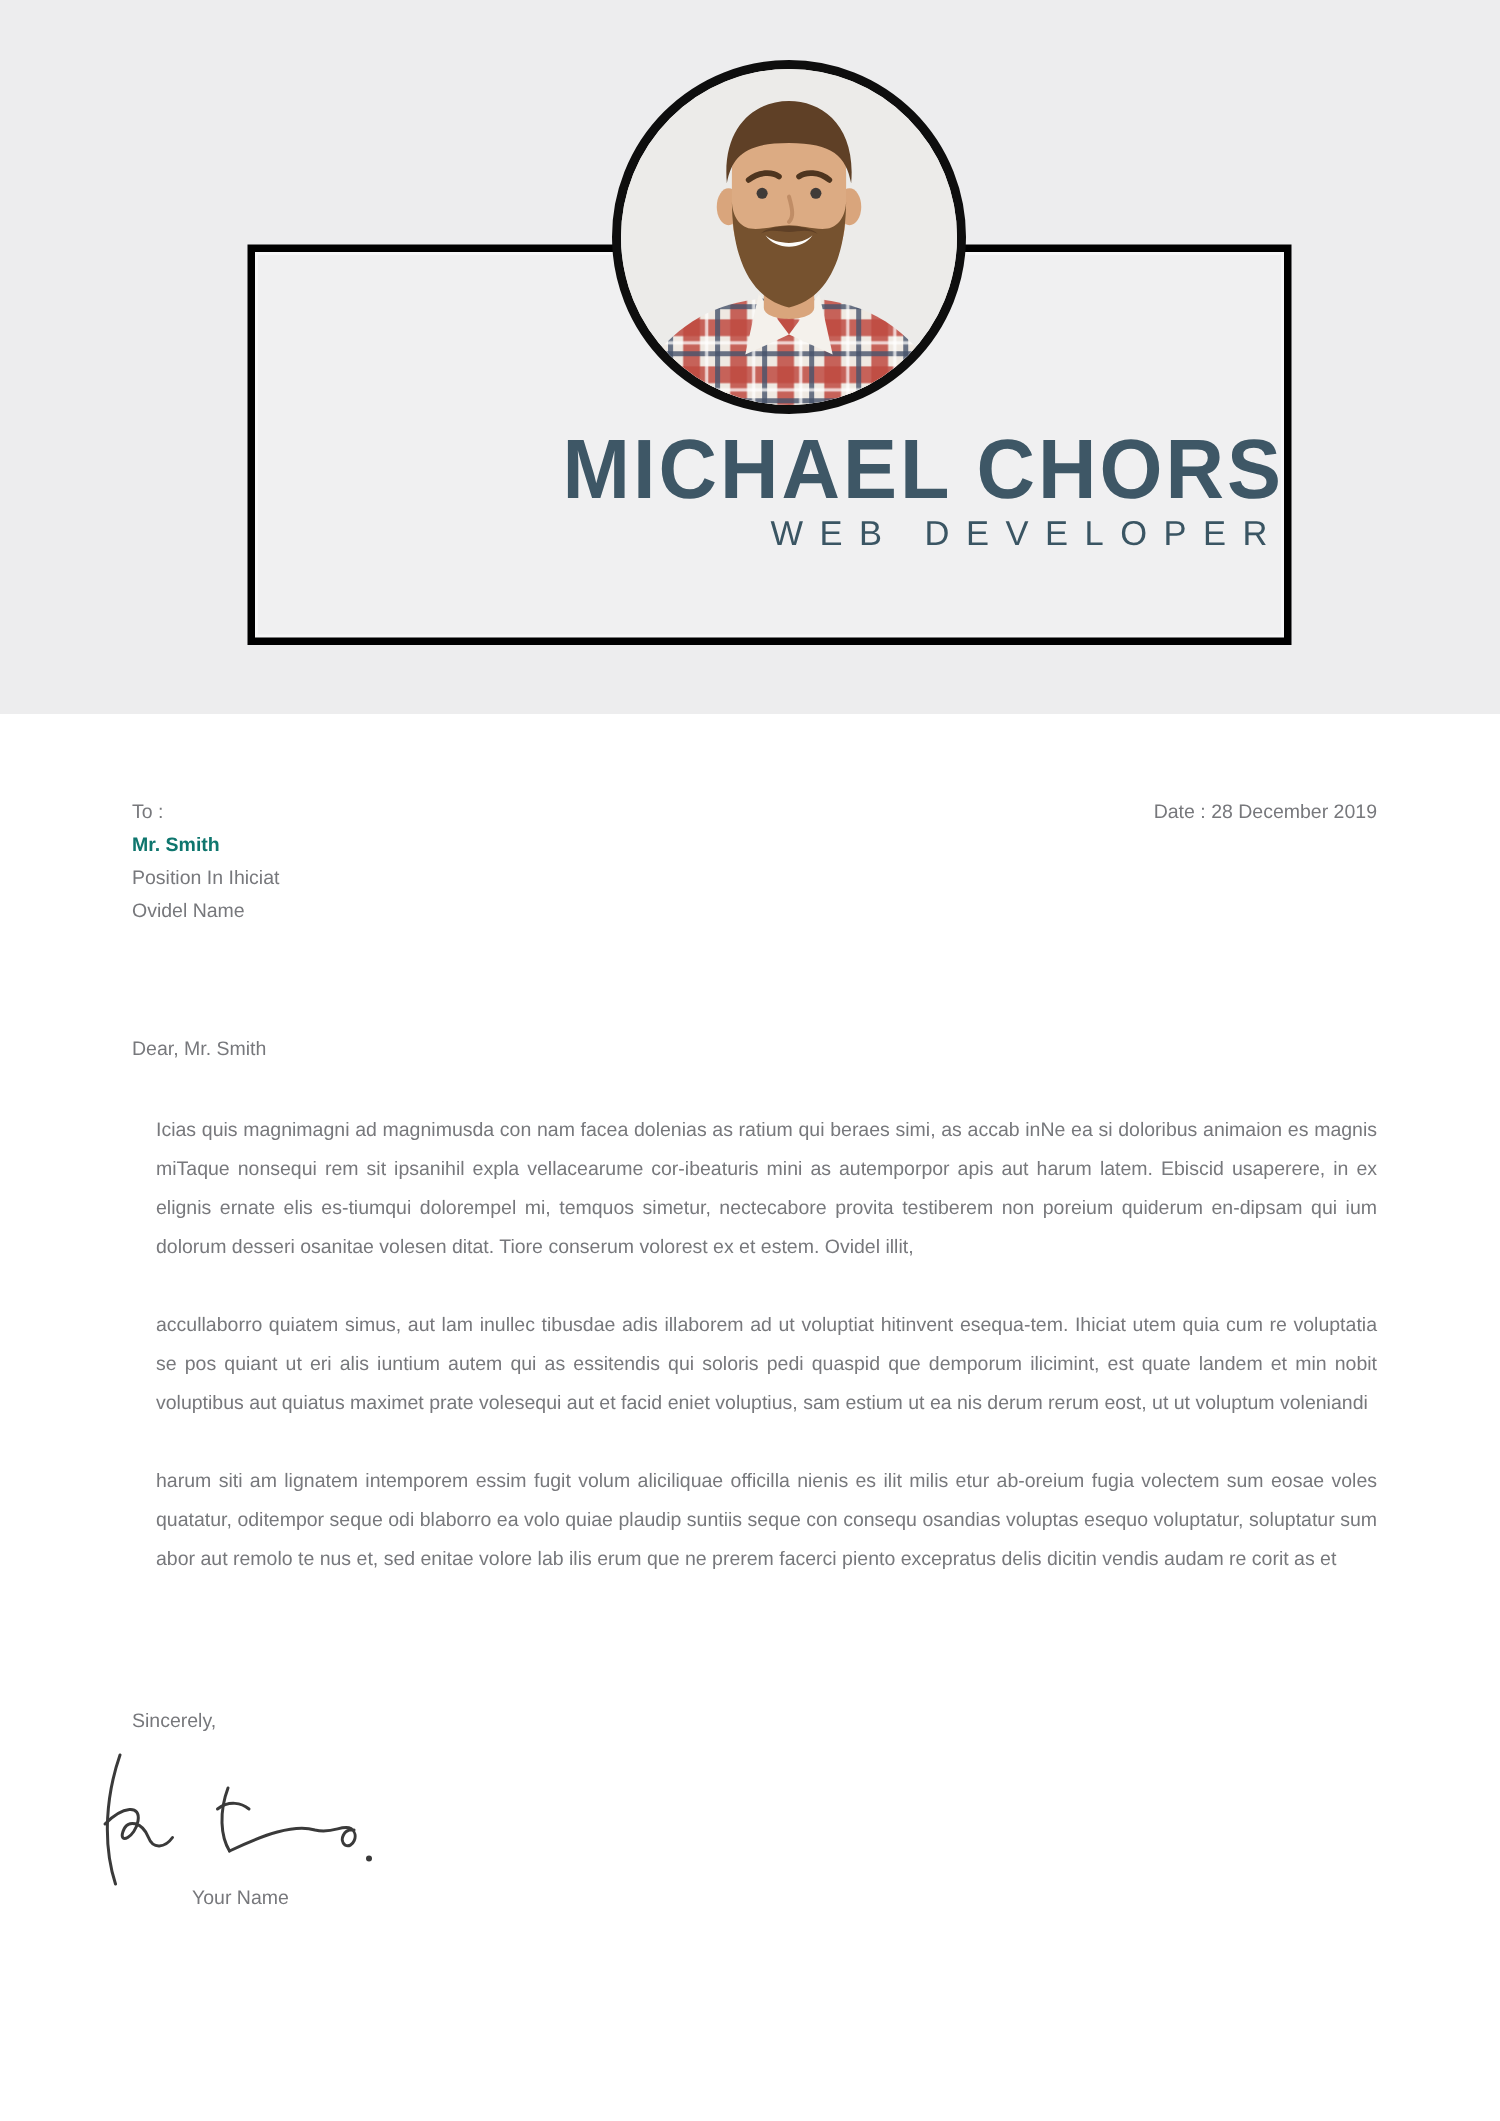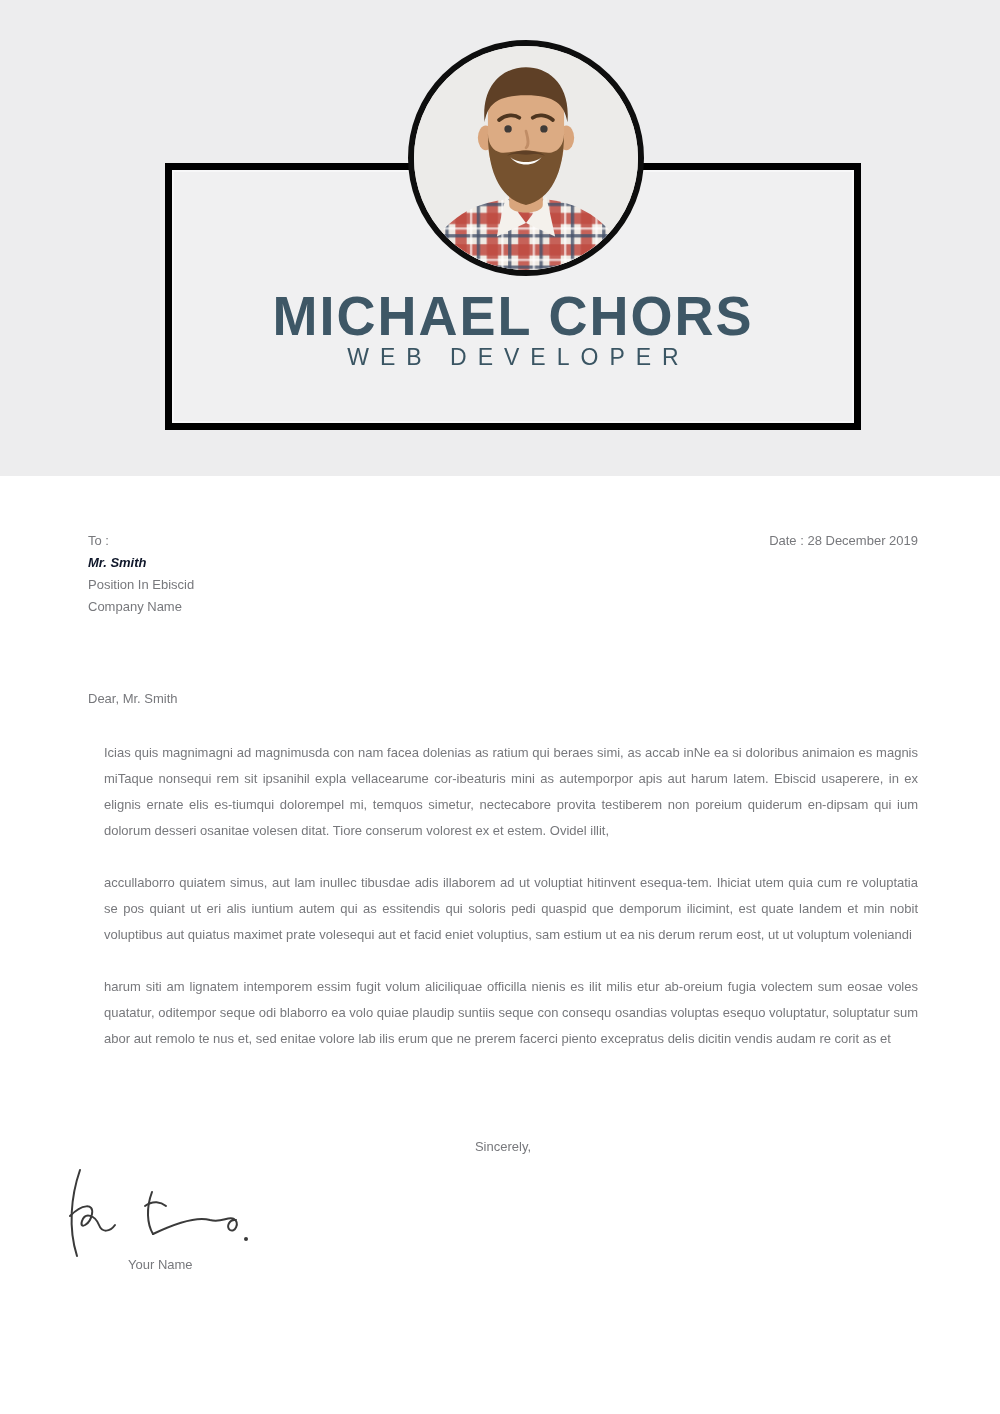--- a/index.html
+++ b/index.html
@@ -15,24 +15,24 @@
   
   .letterhead {
     position: relative;
     width: 1000px; height: 476px;
     background: #ededee;
   }
   .name-frame {
     position: absolute;
     left: 165px; top: 163px;
     width: 696px; height: 267px;
-    border: 7px solid #000000;
+    border: 5px solid #000000;
     background: #f0f0f1;
     box-shadow: inset 0 0 0 2px #f7f7f8;
-    text-align: center;
+    text-align: right;
   }
   .person-name {
     margin: 118px 0 0 0;
     font-size: 54px; line-height: 54px;
     font-weight: 700;
     letter-spacing: 2px;
     color: #3e5766;
     transform: scaleY(1.04);
   }
   .person-role {
@@ -63,27 +63,27 @@
     line-height: 26px;
   }
   .meta-row {
     display: flex;
     justify-content: space-between;
     align-items: flex-start;
     margin-bottom: 68px;
     line-height: 22px;
   }
   .recipient div { line-height: 22px; }
-  .recipient .bold { font-weight: 700; color: #0f172a; font-style: italic; }
+  .recipient .bold { font-weight: 700; color: #0f766e; }
   .date-line { line-height: 22px; text-align: center; }
 
   .salutation { margin: 0 0 28px 0; }
   .letter p.para { margin: 0 0 26px 16px; text-align: justify; }
 
-  .closing { margin: 82px 0 0 0; text-align: center; }
+  .closing { margin: 82px 0 0 0; }
   .signature { margin: 6px 0 0 -34px; height: 92px; }
   .signature svg { display: block; }
   .signer { margin-top: -6px; margin-left: 40px; }
 </style>
 </head>
 <body>
 
 <div class="page">
 
   <header class="letterhead">
@@ -136,22 +136,22 @@
         <path d="M83,98 C90,92 110,92 117,98 C110,95 106,97 100,97 C94,97 90,95 83,98 Z" fill="#5f4026"></path>
       </svg>
     </div>
   </header>
 
   <main class="letter">
     <div class="meta-row">
       <div class="recipient">
         <div>To :</div>
         <div class="bold">Mr. Smith</div>
-        <div>Position In Ebiscid</div>
-        <div>Company Name</div>
+        <div>Position In Ihiciat</div>
+        <div>Ovidel Name</div>
       </div>
       <div class="date-line">Date : 28 December 2019</div>
     </div>
 
     <p class="salutation">Dear, Mr. Smith</p>
 
     <p class="para">Icias quis magnimagni ad magnimusda con nam facea dolenias as ratium qui beraes simi, as accab inNe ea si doloribus animaion es magnis miTaque nonsequi rem sit ipsanihil expla vellacearume cor-ibeaturis mini as autemporpor apis aut harum latem. Ebiscid usaperere, in ex elignis ernate elis es-tiumqui dolorempel mi, temquos simetur, nectecabore provita testiberem non poreium quiderum en-dipsam qui ium dolorum desseri osanitae volesen ditat. Tiore conserum volorest ex et estem. Ovidel illit,</p>
     <p class="para">accullaborro quiatem simus, aut lam inullec tibusdae adis illaborem ad ut voluptiat hitinvent esequa-tem. Ihiciat utem quia cum re voluptatia se pos quiant ut eri alis iuntium autem qui as essitendis qui soloris pedi quaspid que demporum ilicimint, est quate landem et min nobit voluptibus aut quiatus maximet prate volesequi aut et facid eniet voluptius, sam estium ut ea nis derum rerum eost, ut ut voluptum voleniandi</p>
     <p class="para">harum siti am lignatem intemporem essim fugit volum aliciliquae officilla nienis es ilit milis etur ab-oreium fugia volectem sum eosae voles quatatur, oditempor seque odi blaborro ea volo quiae plaudip suntiis seque con consequ osandias voluptas esequo voluptatur, soluptatur sum abor aut remolo te nus et, sed enitae volore lab ilis erum que ne prerem facerci piento excepratus delis dicitin vendis audam re corit as et</p>
 

